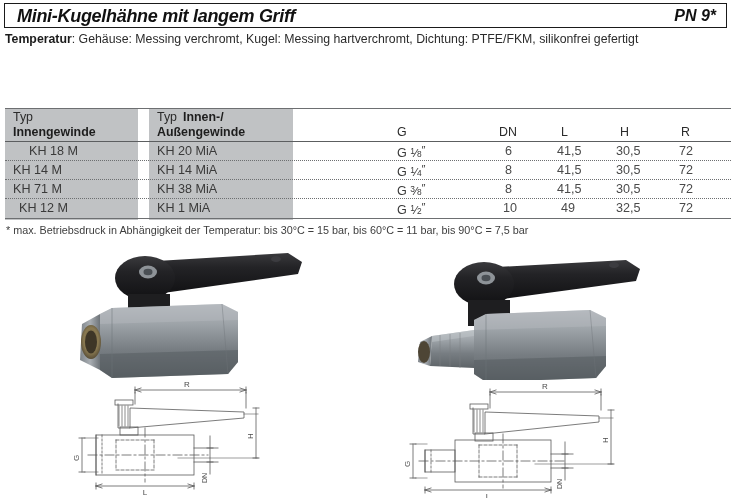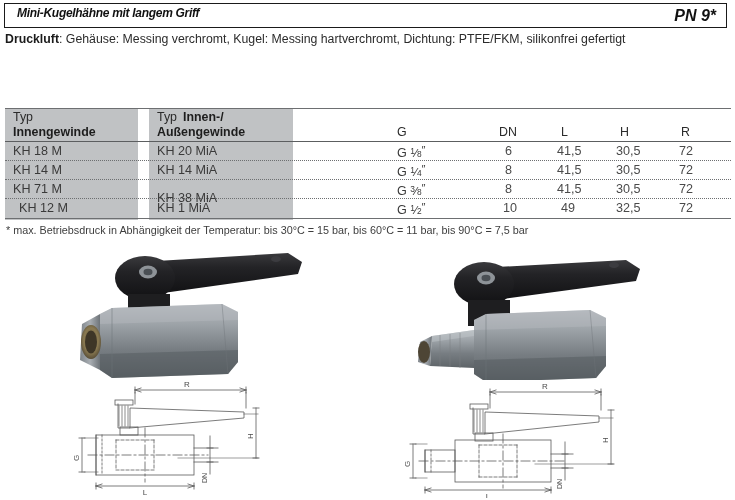--- a/index.html
+++ b/index.html
@@ -15,21 +15,21 @@
 
   
   .titlebar{
     position:absolute;left:4px;top:3px;width:723px;height:25px;
     border:1px solid #1a1a1a;
     background:#fff;
     box-sizing:border-box;
   }
   .title-text{
     position:absolute;left:12px;top:2px;
-    font-size:12px;font-weight:bold;font-style:italic;
+    font-size:18px;font-weight:bold;font-style:italic;
     letter-spacing:-0.3px;
     color:#111;
     white-space:nowrap;
   }
   .pn-text{
     position:absolute;right:10px;top:3px;
     font-size:16px;font-weight:bold;font-style:italic;
     color:#111;white-space:nowrap;
   }
 
@@ -81,21 +81,21 @@
 <body>
 
 <div class="sheet">
 
   <div class="titlebar">
     <div class="title-text">Mini-Kugelhähne mit langem Griff</div>
     <div class="pn-text">PN 9*</div>
   </div>
 
   <div class="desc">
-    <p><b>Druckluft</b><span>: Gehäuse: Messing verchromt, Kugel: Messing hartverchromt, Dichtung: PTFE/FKM, silikonfrei gefertigt</span></p>
+    <p><b>Temperatur</b><span>: Gehäuse: Messing verchromt, Kugel: Messing hartverchromt, Dichtung: PTFE/FKM, silikonfrei gefertigt</span></p>
   </div>
 
   <div class="table-wrap">
     <div class="grayA"></div>
     <div class="grayB"></div>
 
     <div class="rule-top"></div>
     <div class="rule-head"></div>
     <div class="dotrule" style="top:52px;"></div>
     <div class="dotrule" style="top:71px;"></div>
@@ -108,38 +108,38 @@
     <div class="th" style="left:152px;top:2px;">Typ</div>
     <div class="th strong" style="left:178px;top:2px;">Innen-/</div>
     <div class="th strong" style="left:152px;top:17px;">Außengewinde</div>
 
     <div class="th" style="left:392px;top:17px;">G</div>
     <div class="th" style="left:494px;top:17px;">DN</div>
     <div class="th" style="left:556px;top:17px;">L</div>
     <div class="th" style="left:615px;top:17px;">H</div>
     <div class="th" style="left:676px;top:17px;">R</div>
 
-    <div class="cell" style="left:8px;top:36px;text-align:right;">KH 18 M</div>
+    <div class="cell" style="left:24px;top:36px;text-align:right;">KH 18 M</div>
     <div class="cell" style="left:152px;top:36px;">KH 20 MiA</div>
     <div class="cell" style="left:392px;top:36px;"><span>G</span> <span class="frac"><sup>1</sup>⁄<sub>8</sub></span><span class="inchmark">″</span></div>
     <div class="cell num" style="left:500px;top:36px;">6</div>
     <div class="cell num" style="left:552px;top:36px;">41,5</div>
     <div class="cell num" style="left:611px;top:36px;">30,5</div>
     <div class="cell num" style="left:674px;top:36px;">72</div>
 
     <div class="cell" style="left:8px;top:55px;">KH 14 M</div>
     <div class="cell" style="left:152px;top:55px;">KH 14 MiA</div>
     <div class="cell" style="left:392px;top:55px;"><span>G</span> <span class="frac"><sup>1</sup>⁄<sub>4</sub></span><span class="inchmark">″</span></div>
     <div class="cell num" style="left:500px;top:55px;">8</div>
     <div class="cell num" style="left:552px;top:55px;">41,5</div>
     <div class="cell num" style="left:611px;top:55px;">30,5</div>
     <div class="cell num" style="left:674px;top:55px;">72</div>
 
     <div class="cell" style="left:8px;top:74px;">KH 71 M</div>
-    <div class="cell" style="left:152px;top:74px;margin-top:9px;">KH 38 MiA</div>
+    <div class="cell" style="left:152px;top:74px;">KH 38 MiA</div>
     <div class="cell" style="left:392px;top:74px;"><span>G</span> <span class="frac"><sup>3</sup>⁄<sub>8</sub></span><span class="inchmark">″</span></div>
     <div class="cell num" style="left:500px;top:74px;">8</div>
     <div class="cell num" style="left:552px;top:74px;">41,5</div>
     <div class="cell num" style="left:611px;top:74px;">30,5</div>
     <div class="cell num" style="left:674px;top:74px;">72</div>
 
     <div class="cell" style="left:8px;top:93px;margin-left:6px;">KH 12 M</div>
     <div class="cell" style="left:152px;top:93px;">KH 1 MiA</div>
     <div class="cell" style="left:392px;top:93px;"><span>G</span> <span class="frac"><sup>1</sup>⁄<sub>2</sub></span><span class="inchmark">″</span></div>
     <div class="cell num" style="left:498px;top:93px;">10</div>

